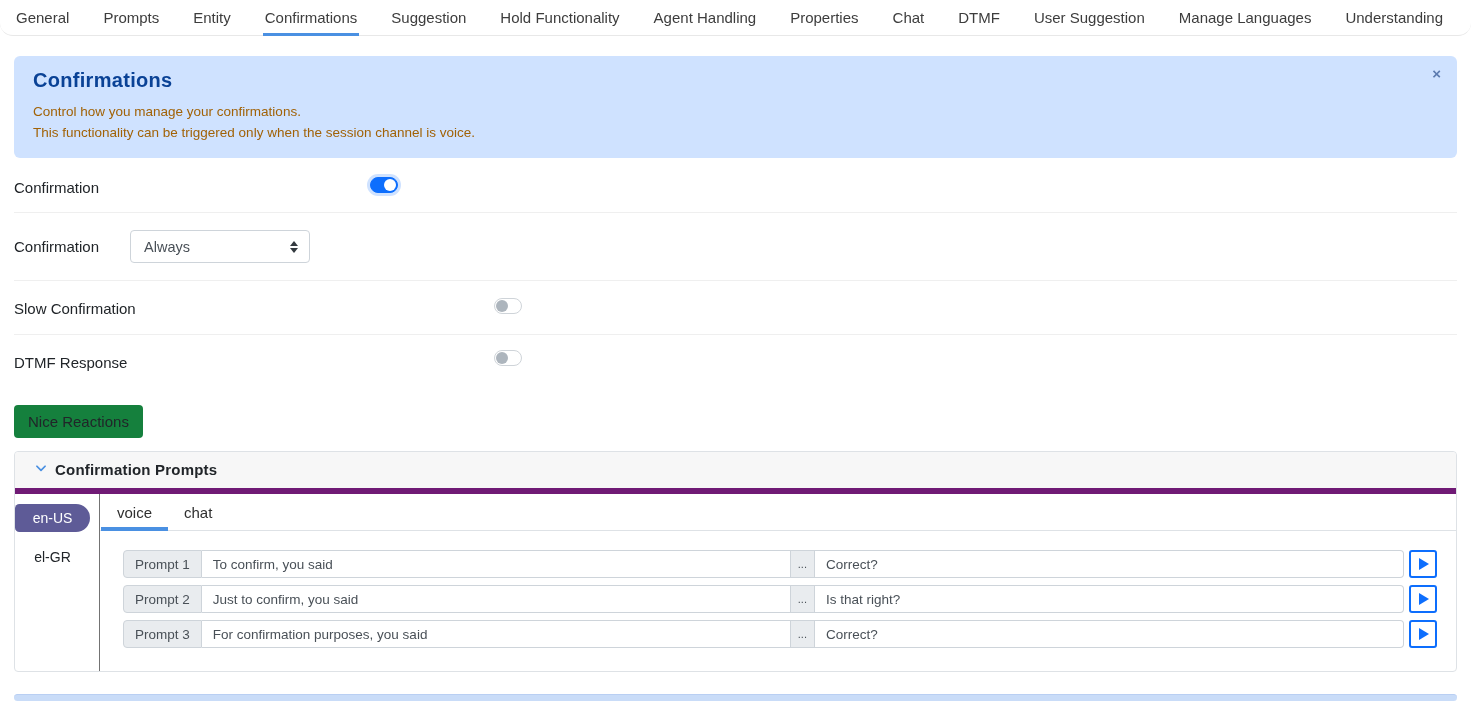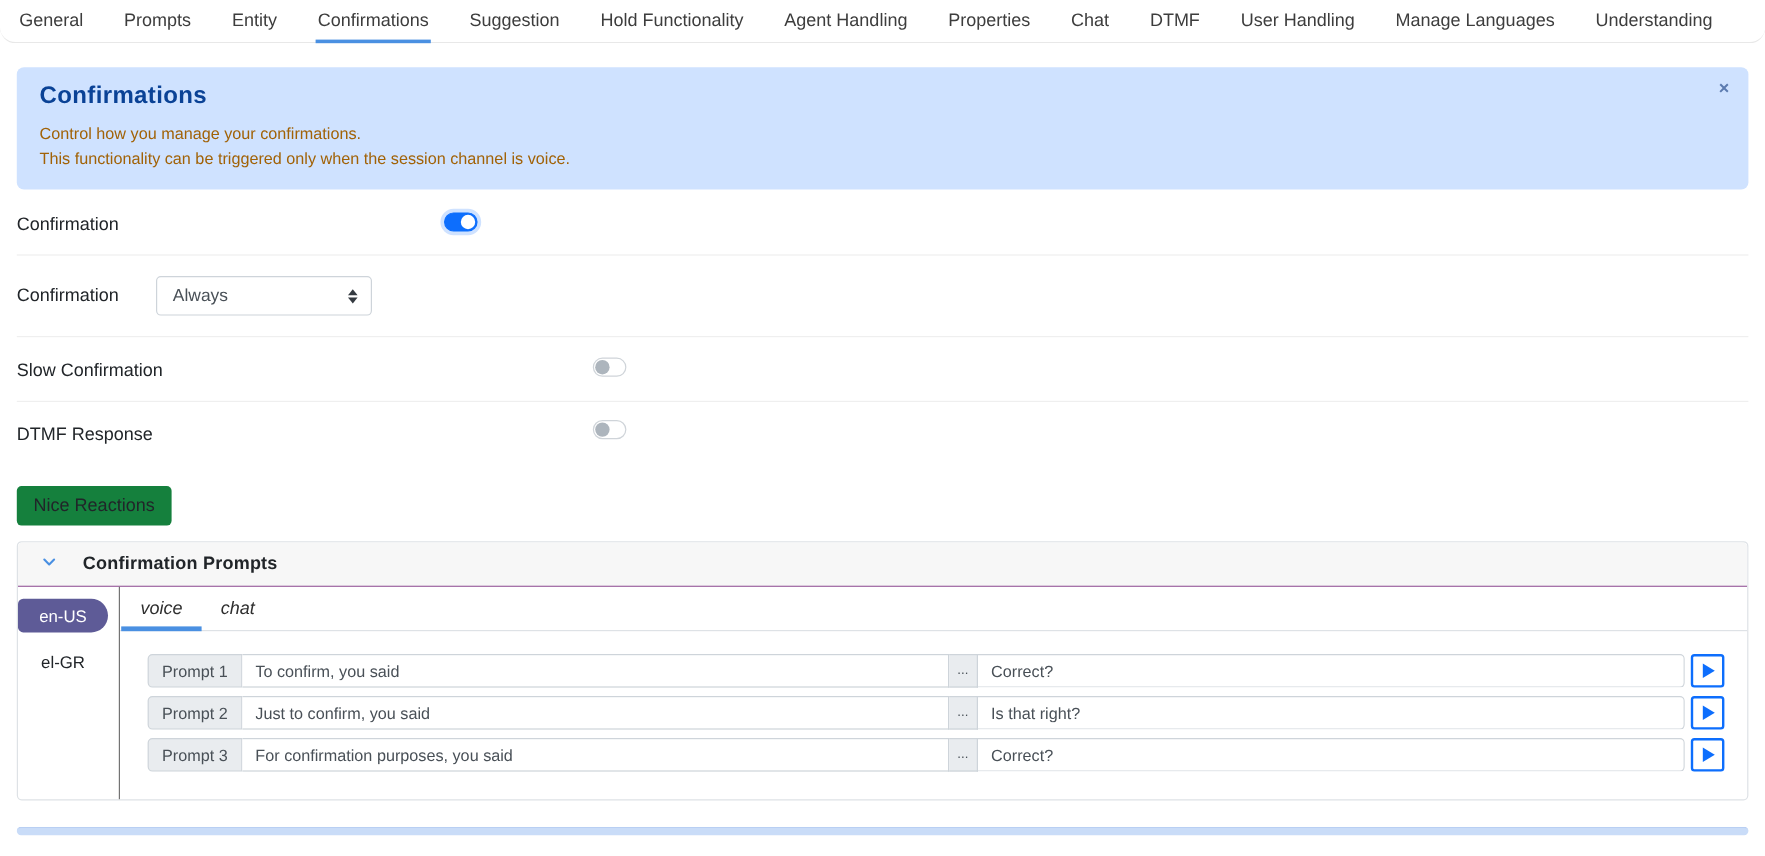--- a/index.html
+++ b/index.html
@@ -40,31 +40,31 @@
   .caret-updown { position: absolute; right: 11px; top: 50%; transform: translateY(-50%); display: flex; flex-direction: column; gap: 2px; }
   .caret-updown i { display: block; width: 0; height: 0; border-left: 4px solid transparent; border-right: 4px solid transparent; }
   .caret-updown .up { border-bottom: 5px solid #343a40; }
   .caret-updown .down { border-top: 5px solid #343a40; }
 
   
   .btn-gray { display: inline-block; margin: 23px 0 0 14px; background: #15803d; color: #212529; font-size: 15px; border: none; border-radius: 4px; padding: 8px 14px; cursor: pointer; font-family: inherit; }
 
   
   .panel { margin: 13px 14px 0; border: 1px solid #dee2e6; border-radius: 4px; }
-  .panel-header { display: flex; align-items: flex-start; gap: 21px; background: #f7f7f7; border-bottom: 1px solid #701a75; border-radius: 4px 4px 0 0; padding: 9px 19px 10px; cursor: pointer; }
+  .panel-header { display: flex; align-items: flex-start; gap: 7px; background: #f7f7f7; border-bottom: 6px solid #701a75; border-radius: 4px 4px 0 0; padding: 9px 19px 10px; cursor: pointer; }
   .panel-title { font-size: 15px; font-weight: bold; color: #212529; letter-spacing: .2px; }
   .chev { width: 14px; height: 14px; }
   .panel-body { display: flex; }
   .lang-col { width: 85px; flex: 0 0 85px; border-right: 1px solid #737373; padding-bottom: 12px; }
   .lang-pill { margin-top: 10px; width: 75px; height: 28px; display: flex; align-items: center; justify-content: center; font-size: 14px; cursor: pointer; }
   .lang-pill.active { background: #5e5b97; color: #ffffff; border-radius: 5px 16px 16px 5px; }
   .lang-pill.inactive { color: #212529; margin-top: 11px; }
   .prompt-col { flex: 1; min-width: 0; }
   .channel-tabs { display: flex; border-bottom: 1px solid #dee2e6; padding-left: 1px; }
-  .ch-tab { font-size: 15px; color: #2f2f2f; padding: 10px 16px 6px; border-bottom: 4px solid transparent; margin-bottom: -1px; cursor: pointer; font-style: italic; }
+  .ch-tab { font-size: 15px; color: #2f2f2f; padding: 10px 16px 6px; border-bottom: 4px solid transparent; margin-bottom: -1px; cursor: pointer; }
   .ch-tab.active { border-bottom-color: #4a90e2; }
   .prompt-area { padding: 19px 19px 23px 23px; }
   .prompt-row { display: flex; align-items: stretch; height: 28px; margin-bottom: 7px; }
   .prompt-row:last-child { margin-bottom: 0; }
   .prompt-chip { background: #e9ecef; border: 1px solid #ced4da; border-radius: 4px 0 0 4px; padding: 0 11px; display: flex; align-items: center; font-size: 13.5px; color: #495057; white-space: nowrap; }
   .prompt-input { flex: 1; min-width: 0; border: 1px solid #ced4da; border-left: none; background: #fff; font-size: 13.5px; color: #495057; padding: 0 11px; font-family: inherit; outline: none; }
   .prompt-input.first { border-radius: 0; }
   .more-btn { width: 24px; flex: 0 0 24px; background: #e9ecef; border: 1px solid #ced4da; border-left: none; font-size: 11px; color: #495057; cursor: pointer; font-family: inherit; line-height: 1; }
   .prompt-input.second { border-left: none; border-radius: 0 4px 4px 0; }
   .play-btn { width: 28px; flex: 0 0 28px; margin-left: 5px; background: #ffffff; border: 2px solid #0d6efd; border-radius: 3px; cursor: pointer; display: flex; align-items: center; justify-content: center; }
@@ -83,21 +83,21 @@
   <div class="tab">General</div>
   <div class="tab">Prompts</div>
   <div class="tab">Entity</div>
   <div class="tab active">Confirmations</div>
   <div class="tab">Suggestion</div>
   <div class="tab">Hold Functionality</div>
   <div class="tab">Agent Handling</div>
   <div class="tab">Properties</div>
   <div class="tab">Chat</div>
   <div class="tab">DTMF</div>
-  <div class="tab">User Handling</div>
+  <div class="tab">User Suggestion</div>
   <div class="tab">Manage Languages</div>
   <div class="tab">Understanding</div>
 </div>
 
 
 <div class="banner">
   <h2>Confirmations</h2>
   <p>Control how you manage your confirmations.</p>
   <p>This functionality can be triggered only when the session channel is voice.</p>
   <span class="banner-close">×</span>

